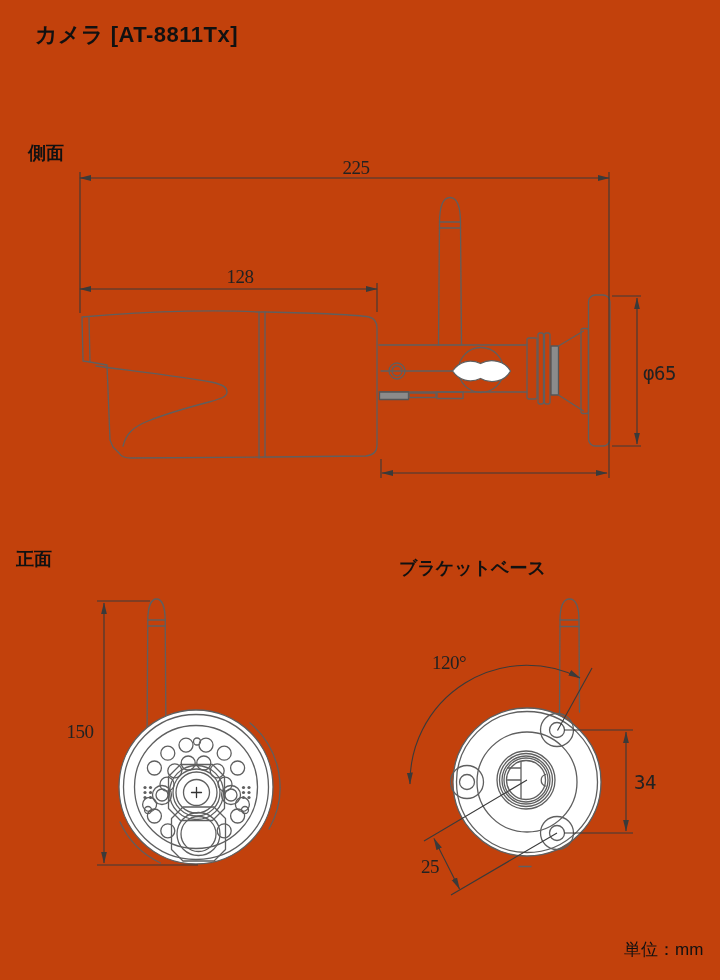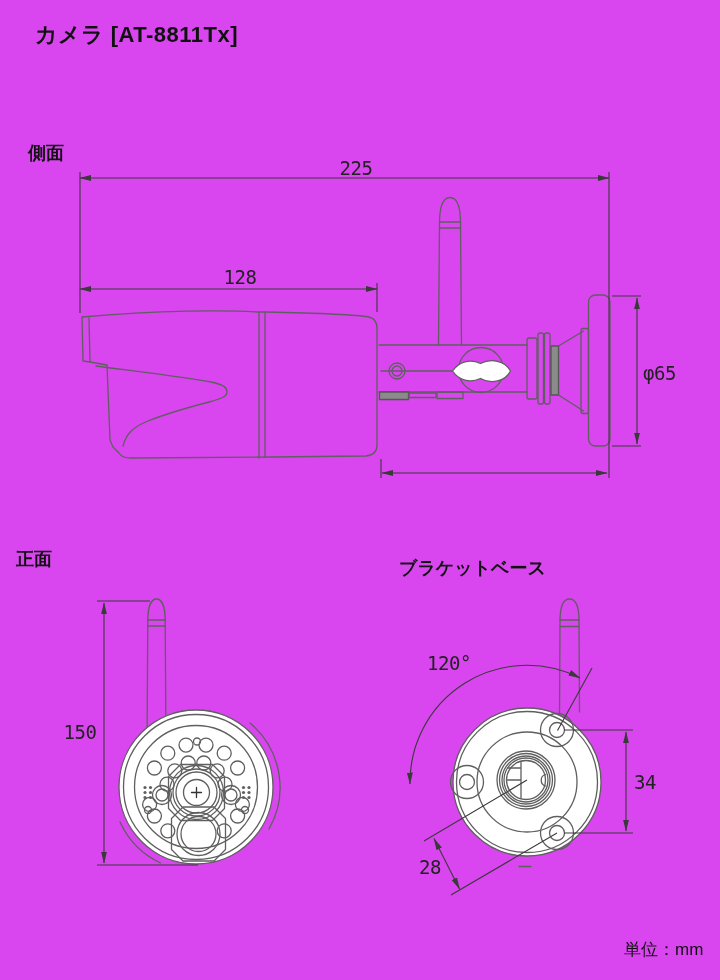--- a/index.html
+++ b/index.html
@@ -1,27 +1,27 @@
 <!DOCTYPE html>
 <html><head>
 <meta charset="utf-8">
 <style>
   html,body{margin:0;padding:0;background:#ffffff;}
   #canvas{
-    position:relative;width:720px;height:980px;background:#d946ef;overflow:hidden;
+    position:relative;width:720px;height:980px;background:#c2410c;overflow:hidden;
     font-family:"Liberation Sans","DejaVu Sans",sans-serif;color:#111;
   }
   #lineart{position:absolute;left:0;top:0;}
   .jp-label{position:absolute;font-weight:bold;font-size:18px;color:#111;white-space:nowrap;}
   .page-title{position:absolute;font-weight:bold;font-size:22px;color:#111;white-space:nowrap;letter-spacing:0.5px;}
   .dim-label{
     position:absolute;font-family:"DejaVu Sans Mono","Liberation Mono",monospace;
     font-size:19px;color:#222;white-space:nowrap;letter-spacing:-0.5px;
   }
-  .centered{transform:translateX(-50%);}
+  .centered{transform:translateX(-50%);font-family:Liberation Serif, serif;}
   .unit-note{position:absolute;font-size:17px;color:#111;white-space:nowrap;}
 </style>
 </head>
 <body>
 
 <div id="canvas">
 
   <svg id="lineart" width="720" height="980" viewBox="0 0 720 980">
     <defs>
       <marker id="arr" viewBox="0 0 10 6" refX="9.5" refY="3" markerWidth="11" markerHeight="6.6" orient="auto-start-reverse">
@@ -197,16 +197,16 @@
   <div class="jp-label" style="left:373px;top:556px;margin-left:26px;">ブラケットベース</div>
 
   <div class="dim-label centered" style="left:356px;top:157px;">225</div>
   <div class="dim-label centered" style="left:240px;top:266px;">128</div>
   <div class="dim-label" style="left:643px;top:362px;">φ65</div>
 
   <div class="dim-label centered" style="left:80px;top:721px;">150</div>
 
   <div class="dim-label centered" style="left:449px;top:652px;">120°</div>
   <div class="dim-label" style="left:634px;top:771px;">34</div>
-  <div class="dim-label centered" style="left:430px;top:856px;">28</div>
+  <div class="dim-label centered" style="left:430px;top:856px;">25</div>
 
   <div class="unit-note" style="left:624px;top:938px;">単位：mm</div>
 </div>
 
 </body></html>

